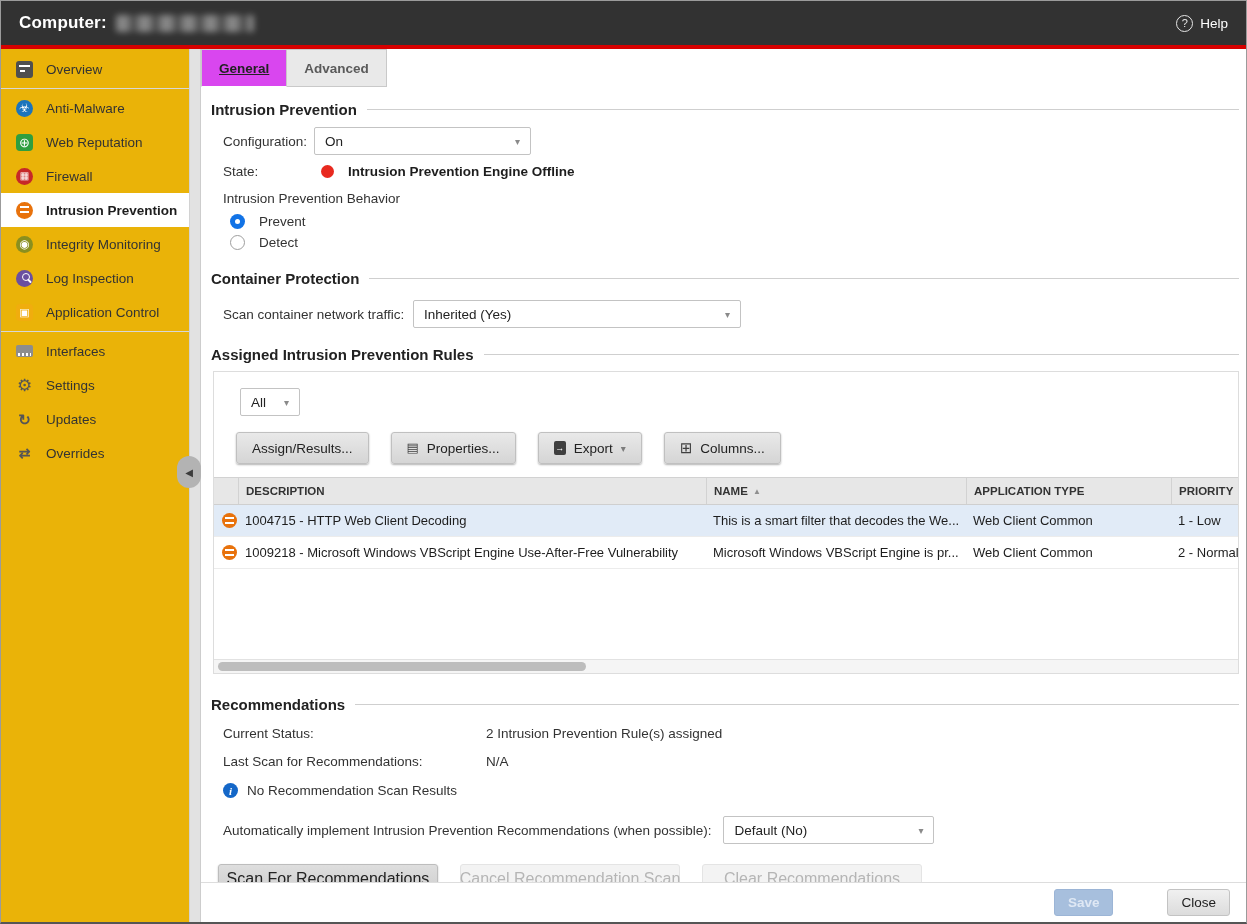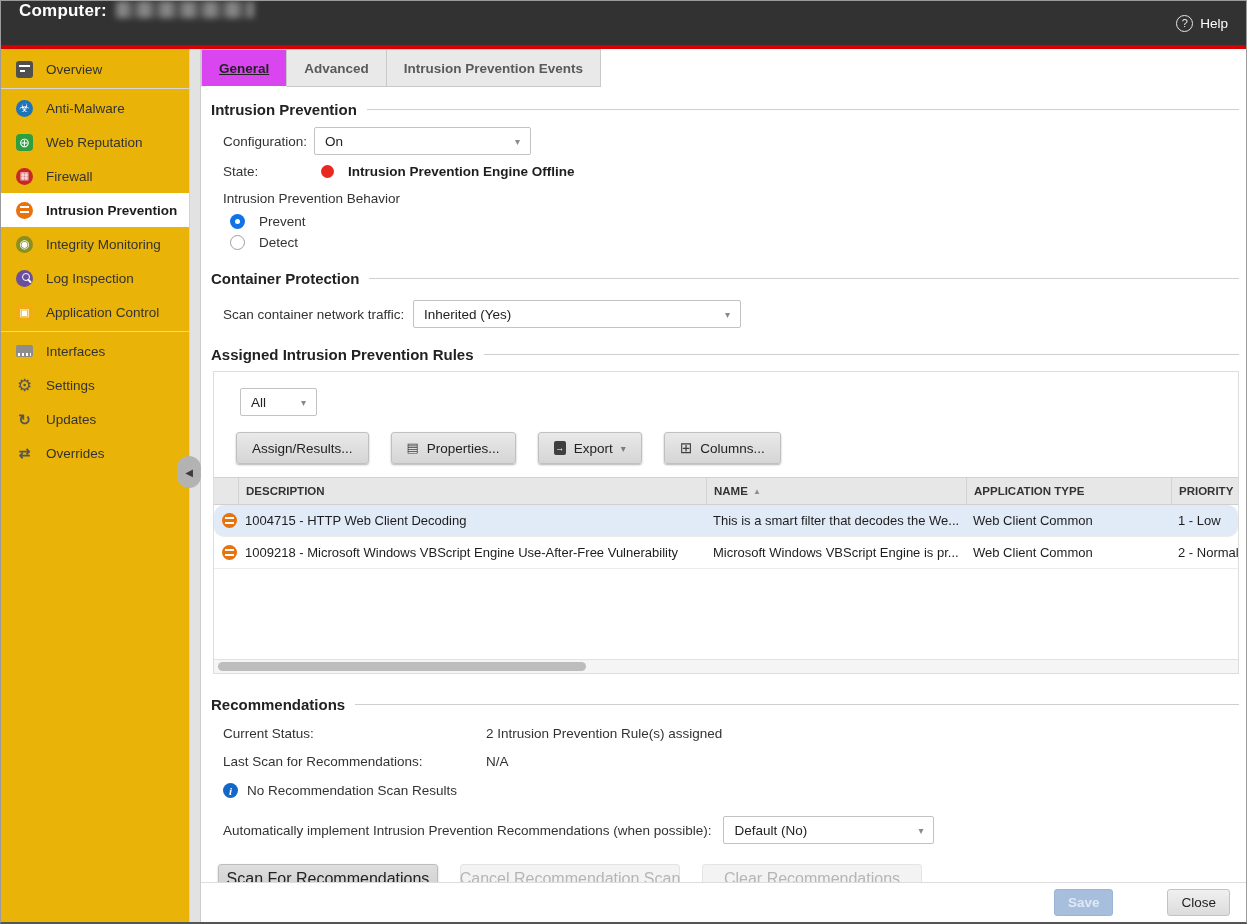--- a/index.html
+++ b/index.html
@@ -2,21 +2,21 @@
 <html><head>
 <meta charset="utf-8">
 <style>
   * { box-sizing: border-box; margin: 0; padding: 0; }
   html,body { background:#fff; }
   body { font-family: "Liberation Sans", sans-serif; }
   .window { width:1247px; height:924px; border:1px solid #9b9b9b; border-bottom:2px solid #555;
             display:flex; flex-direction:column; overflow:hidden; background:#fff; }
 
   
-  .titlebar { height:44px; background:#323232; color:#fff; display:flex; 
+  .titlebar { height:44px; background:#323232; color:#fff; display:flex; align-items:center;
               padding:0 18px; flex:none; }
   .titlebar .tb-label { font-size:17px; font-weight:bold; letter-spacing:.2px; }
   .redacted { display:inline-block; width:138px; height:17px; margin-left:9px; border-radius:2px;
               background:repeating-linear-gradient(90deg,#8f8f8f 0 13px,#565656 13px 22px);
               filter:blur(3px); opacity:.9; }
   .help { margin-left:auto; display:flex; align-items:center; gap:7px; font-size:13.5px; cursor:pointer; }
   .help-circle { width:17px; height:17px; border:1.5px solid #e6e6e6; border-radius:50%;
                  display:flex; align-items:center; justify-content:center; font-size:11px; color:#e6e6e6; }
   .red-bar { height:4px; background:#d60000; flex:none; }
 
@@ -89,21 +89,21 @@
   .radio-row { display:flex; align-items:center; gap:14px; padding-left:19px; margin:8px 0 6px; }
   .radio { width:15px; height:15px; border-radius:50%; flex:none; cursor:pointer; position:relative; }
   .radio.on { background:#1273e6; }
   .radio.on::after { content:""; position:absolute; width:5px; height:5px; background:#fff;
         border-radius:50%; top:5px; left:5px; }
   .radio.off { background:#fff; border:1.5px solid #9e9e9e; }
 
   
   .panel { border:1px solid #ddd; margin:2px 0 0 2px; }
   .panel-toolbar { padding:16px 0 0 26px; }
-  .dd-all { width:77px; display:inline-flex; }
+  .dd-all { width:60px; display:inline-flex; }
   .btn-row { display:flex; gap:22px; padding:16px 0 13px 22px; }
   .tbtn { height:32px; background:linear-gradient(#e9e9e9,#d5d5d5); border:1px solid #c0c0c0;
           border-radius:3px; box-shadow:0 1px 2px rgba(0,0,0,.3); font-size:13.5px; color:#222;
           padding:0 15px; display:flex; align-items:center; gap:8px; cursor:pointer; white-space:nowrap; }
   .bicon { color:#3f3f3f; line-height:1; }
   .icon-list::after { content:"\25A4"; font-size:13px; }
   .icon-page { width:12px; height:14px; background:#3f3f3f; border-radius:2px; color:#fff;
                display:flex; align-items:center; justify-content:center; }
   .icon-page::after { content:"\2192"; font-size:9px; }
   .icon-globe::after { content:"\2295"; font-size:14px; }
@@ -111,21 +111,21 @@
   .tbtn .caret { color:#7c7c7c; font-size:10px; }
 
   .thead, .trow { display:grid; grid-template-columns:24px 468px 260px 205px 1fr; align-items:center; }
   .thead { background:#e7e7e7; border-top:1px solid #d2d2d2; border-bottom:1px solid #cfcfcf;
            height:28px; font-size:11.5px; font-weight:bold; color:#333; }
   .th { height:100%; display:flex; align-items:center; gap:5px; padding-left:7px;
         border-left:1px solid #d2d2d2; white-space:nowrap; overflow:hidden; }
   .th.noborder { border-left:none; }
   .sort-arrow { font-size:8px; color:#8f8f8f; }
   .trow { height:32px; font-size:13px; color:#1d1d1d; border-bottom:1px solid #ececec; cursor:pointer; background:#fff; }
-  .trow.selected { background:#e1ebf7;border-radius:10px; }
+  .trow.selected { background:#e1ebf7; }
   .cell { padding-left:7px; white-space:nowrap; overflow:hidden; }
   .cell-icon { display:flex; justify-content:flex-end; padding-right:1px; }
   .cell-icon .sicon { width:15px; height:15px; }
   .rows-empty { height:90px; background:#fff; }
   .hscroll { height:14px; background:#f5f5f5; border-top:1px solid #e2e2e2; position:relative; }
   .hthumb { position:absolute; left:4px; top:2px; height:9px; width:368px; background:#bdbdbd;
             border-radius:5px; cursor:pointer; }
 
   
   .rec-row { display:flex; align-items:center; padding-left:12px; margin:13px 0; }
@@ -222,21 +222,20 @@
     </div>
 
     <div class="gutter">
       <div class="collapse-handle">◀</div>
     </div>
 
     <div class="content">
       <div class="tabs">
         <div class="tab active">General</div>
         <div class="tab">Advanced</div>
-        <div class="tab">Intrusion Prevention Events</div>
       </div>
 
       <div class="body">
 
         <div class="sec">
           <h2>Intrusion Prevention</h2>
           <div class="rule"></div>
         </div>
         <div class="frow">
           <span class="lab-config">Configuration:</span>

